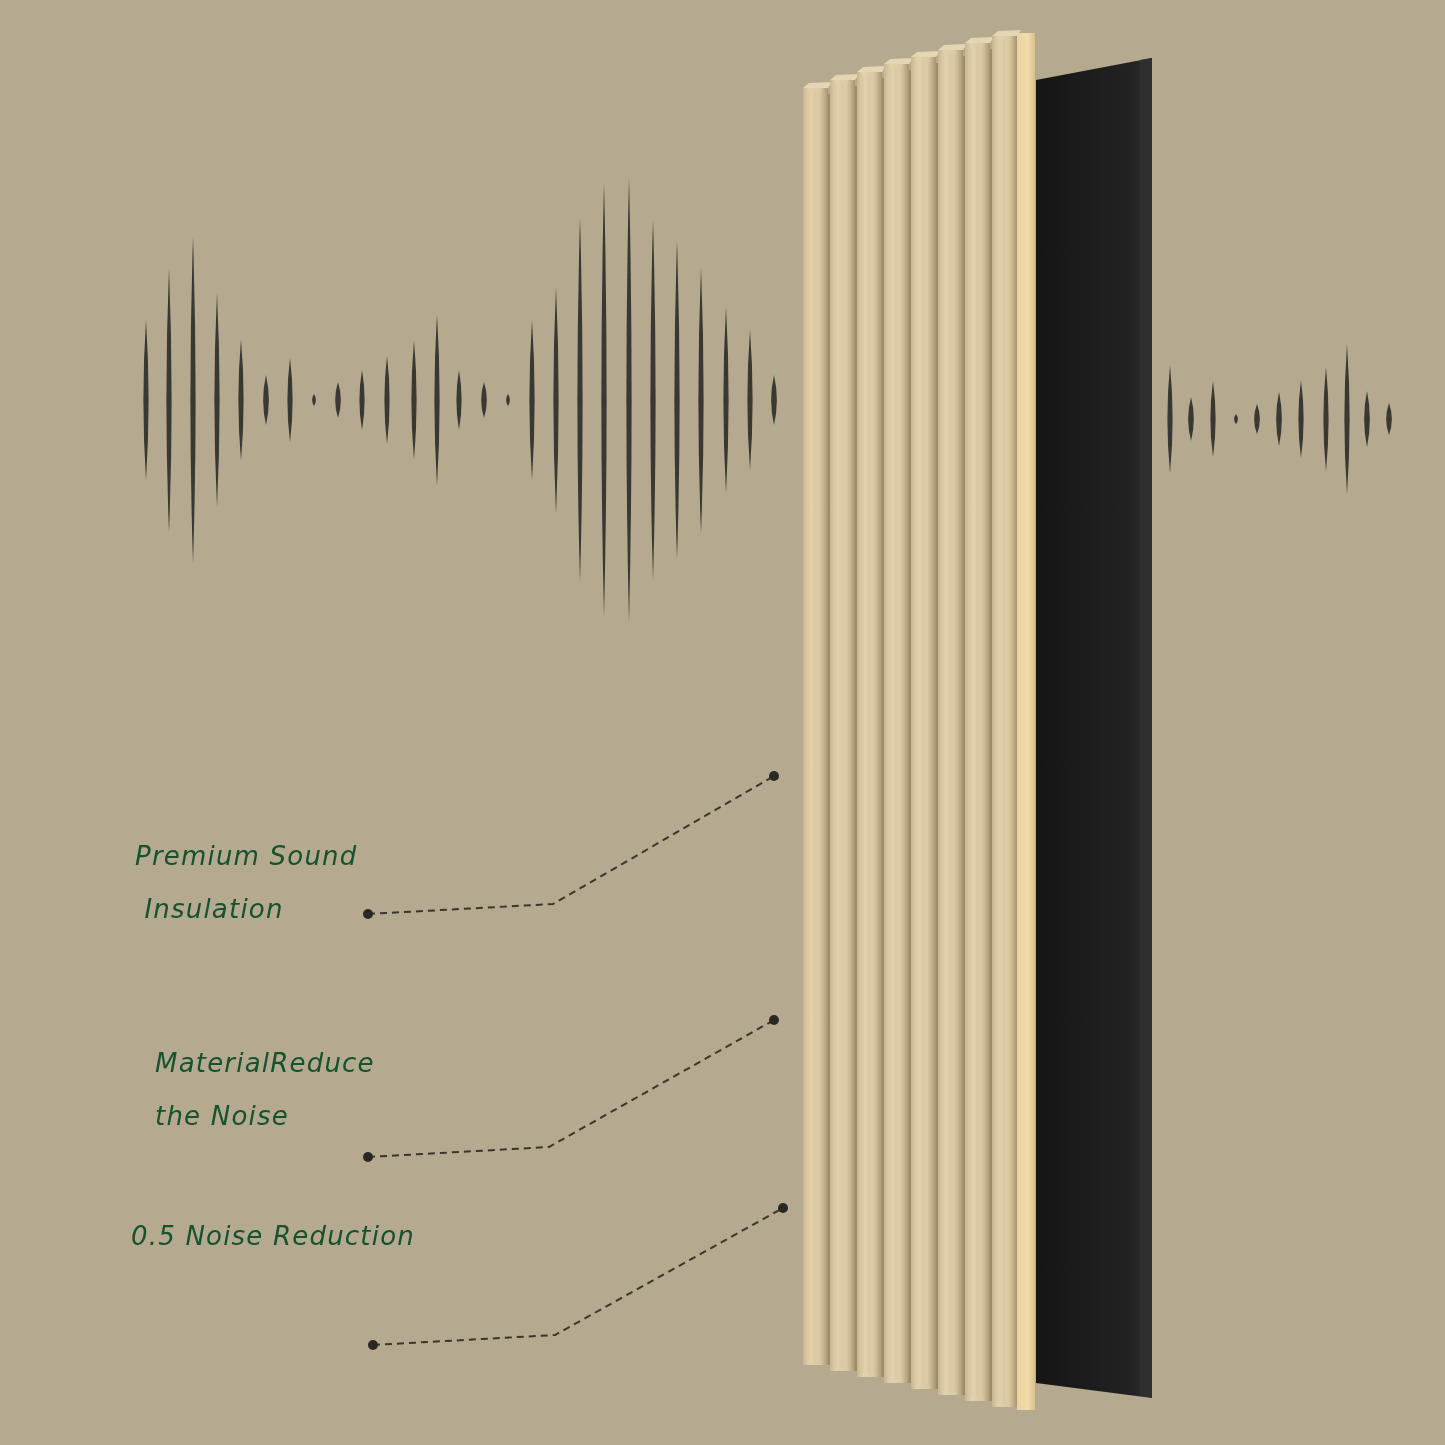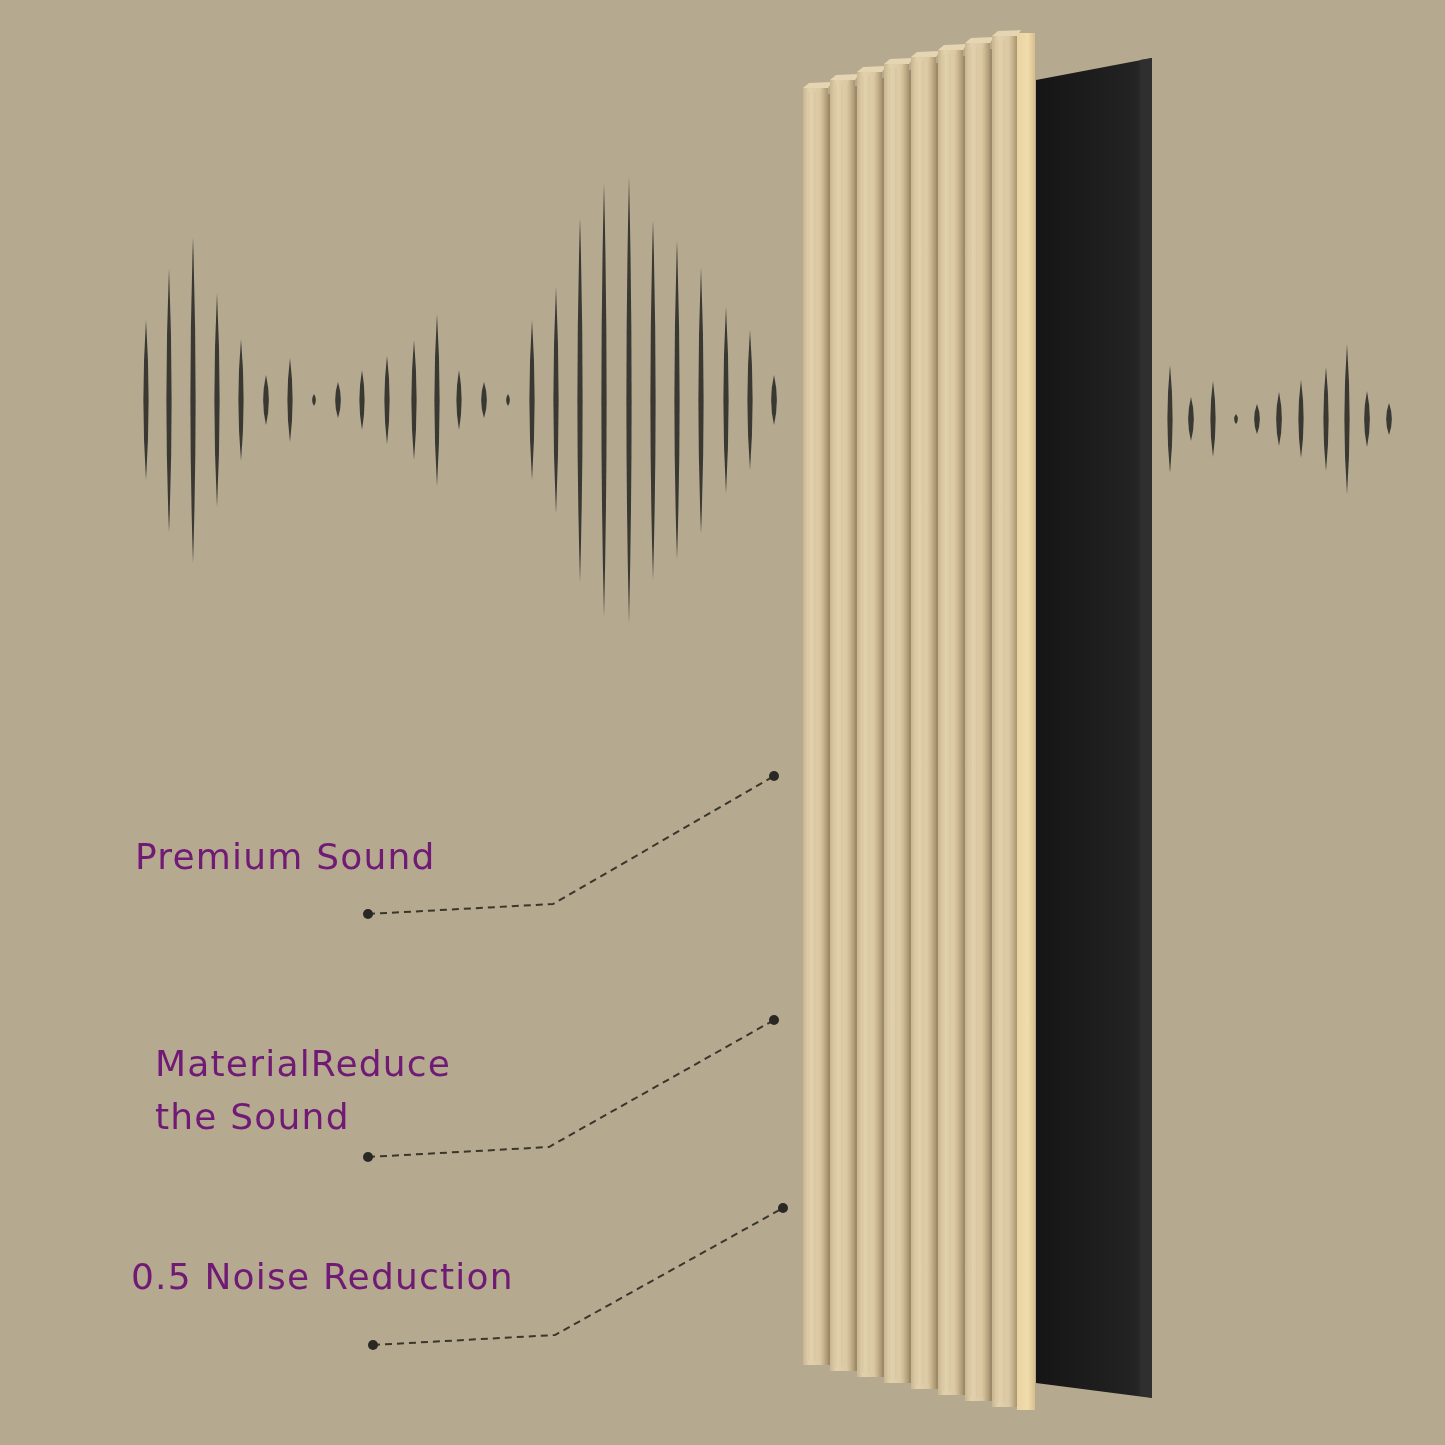--- a/index.html
+++ b/index.html
@@ -5,26 +5,27 @@
     html, body { margin: 0; padding: 0; }
     body {
       width: 1445px; height: 1445px; overflow: hidden;
       background: #b5aa8f;
       position: relative;
       font-family: "DejaVu Sans", sans-serif;
     }
     #stage { position: absolute; left: 0; top: 0; width: 1445px; height: 1445px; }
     .label {
       position: absolute;
-      color: #701a75;
+      color: #14532d;
       font-family: "DejaVu Sans", sans-serif;
-      font-size: 36px;
+      font-size: 26px;
       letter-spacing: 1.2px;
       line-height: 53px;
       white-space: nowrap;
+      font-style: italic;
     }
     .label span { display: block; }
   </style>
 </head>
 <body style="background: rgb(181, 170, 143);">
 
 <svg id="stage" width="1445" height="1445" viewBox="0 0 1445 1445" xmlns="http://www.w3.org/2000/svg">
   <defs>
     <linearGradient id="slatGrad" x1="0" x2="1" y1="0" y2="0">
       <stop offset="0" stop-color="#c9b690"></stop>
@@ -148,20 +149,21 @@
       <circle cx="368" cy="1157" r="5" fill="#2a2824"></circle>
       <circle cx="774" cy="1020" r="5" fill="#2a2824"></circle>
       <polyline points="373,1345 555,1335 783,1208" fill="none" stroke="#3b362c" stroke-width="2" stroke-dasharray="7 5"></polyline>
       <circle cx="373" cy="1345" r="5" fill="#2a2824"></circle>
       <circle cx="783" cy="1208" r="5" fill="#2a2824"></circle>
     </g>
 </svg>
 
 <div class="label" id="callout-0" style="left: 135px; top: 830px;">
   <span>Premium Sound</span>
+  <span style="white-space:pre"> Insulation</span>
 </div>
 <div class="label" id="callout-1" style="left: 155px; top: 1037px;">
   <span>MaterialReduce</span>
-  <span>the Sound</span>
+  <span>the Noise</span>
 </div>
-<div class="label" id="callout-2" style="left: 131px; top: 1250px;">
+<div class="label" id="callout-2" style="left: 131px; top: 1210px;">
   <span>0.5 Noise Reduction</span>
 </div>
 
 </body></html>

